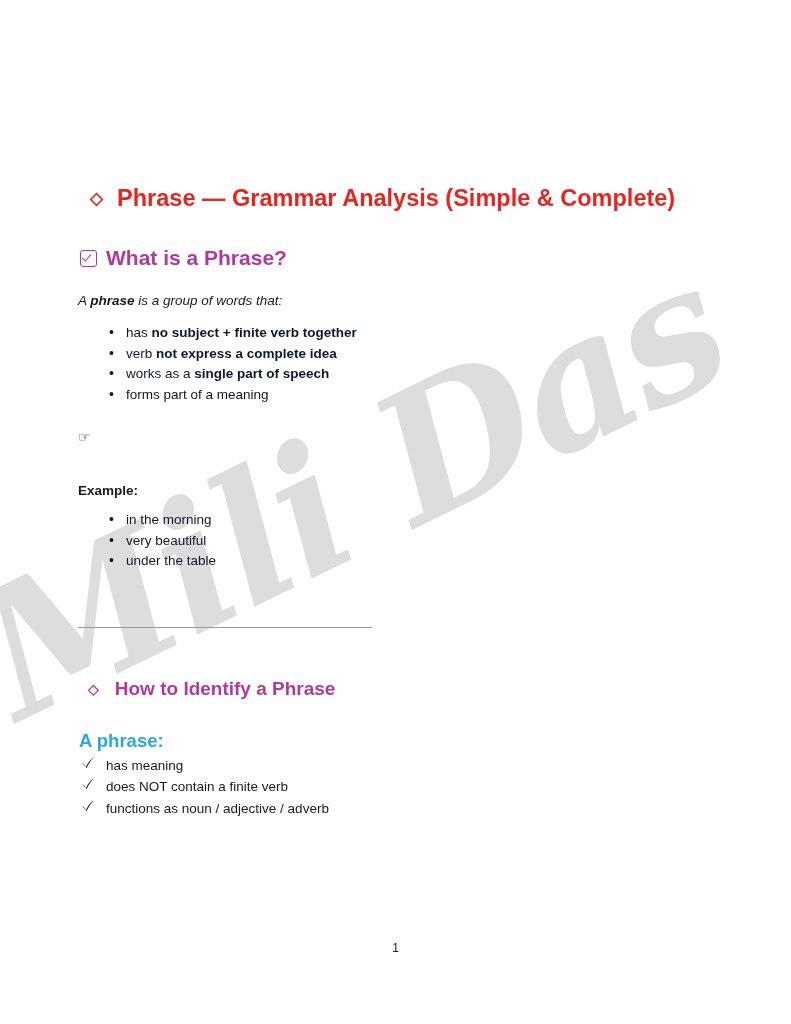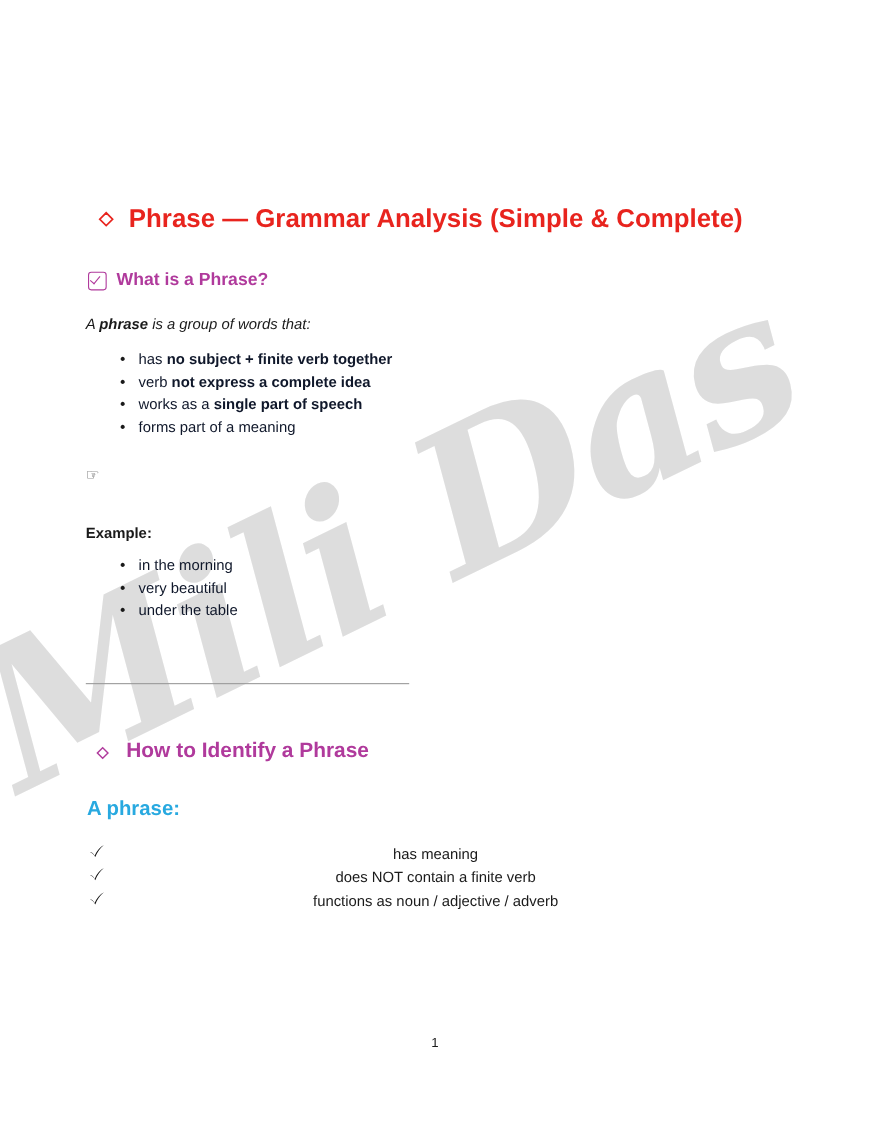--- a/index.html
+++ b/index.html
@@ -99,21 +99,21 @@
     position: absolute;
     left: 3px;
     top: 1px;
     width: 4px;
     height: 8px;
     border-right: 1.8px solid #b03a9c;
     border-bottom: 1.8px solid #b03a9c;
     transform: rotate(40deg);
   }
   .sec-check-label {
-    font-size: 16px;
+    font-size: 21px;
     font-weight: bold;
     color: #b03a9c;
   }
 
   p.body-text {
     font-size: 13.5px;
     line-height: 20px;
     margin: 21px 0 0 0;
     color: #1a1a1a;
     font-style: italic;
@@ -185,24 +185,23 @@
 
   .sub-blue {
     margin-top: 30px;
     font-size: 18.5px;
     font-weight: bold;
     color: #28a9e0;
     margin-left: 1px;
   }
 
   ul.checklist {
-    margin: 20px 0 0 0;
+    margin: 3px 0 0 0;
     padding-left: 28px;
     list-style: none;
-    text-align: center;
   }
   ul.checklist li {
     font-size: 13.5px;
     line-height: 21px;
     position: relative;
     color: #1a1a1a;
     margin-bottom: 0.5px;
   }
   ul.checklist li .tick {
     position: absolute;

